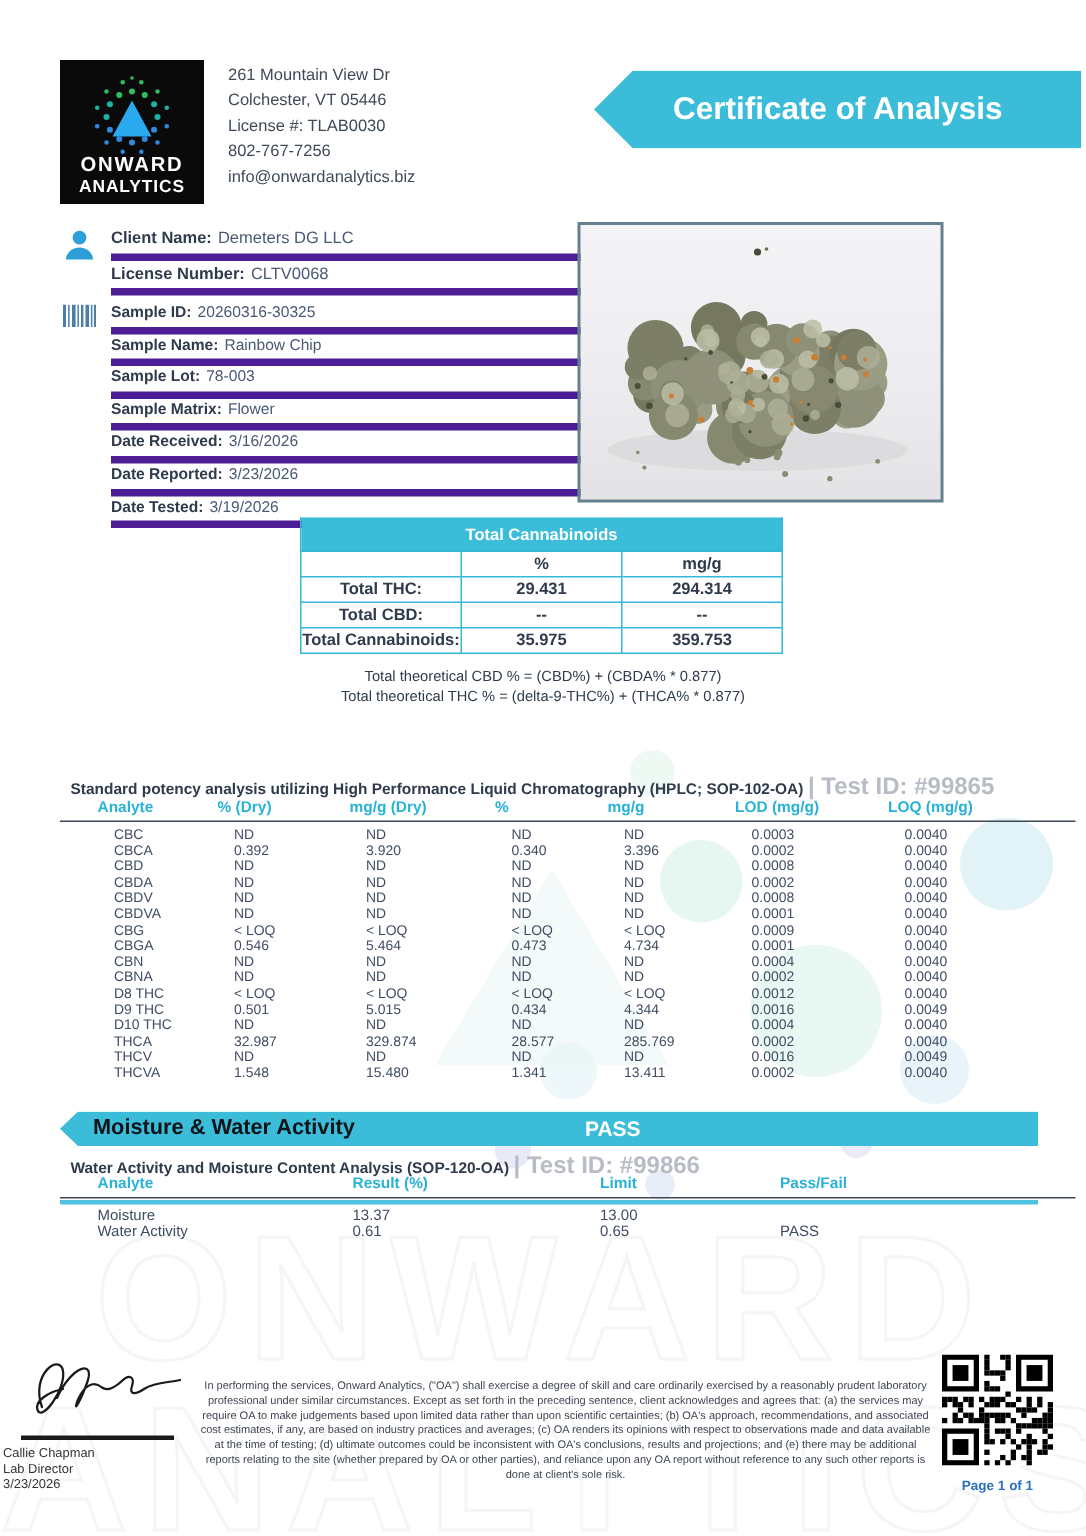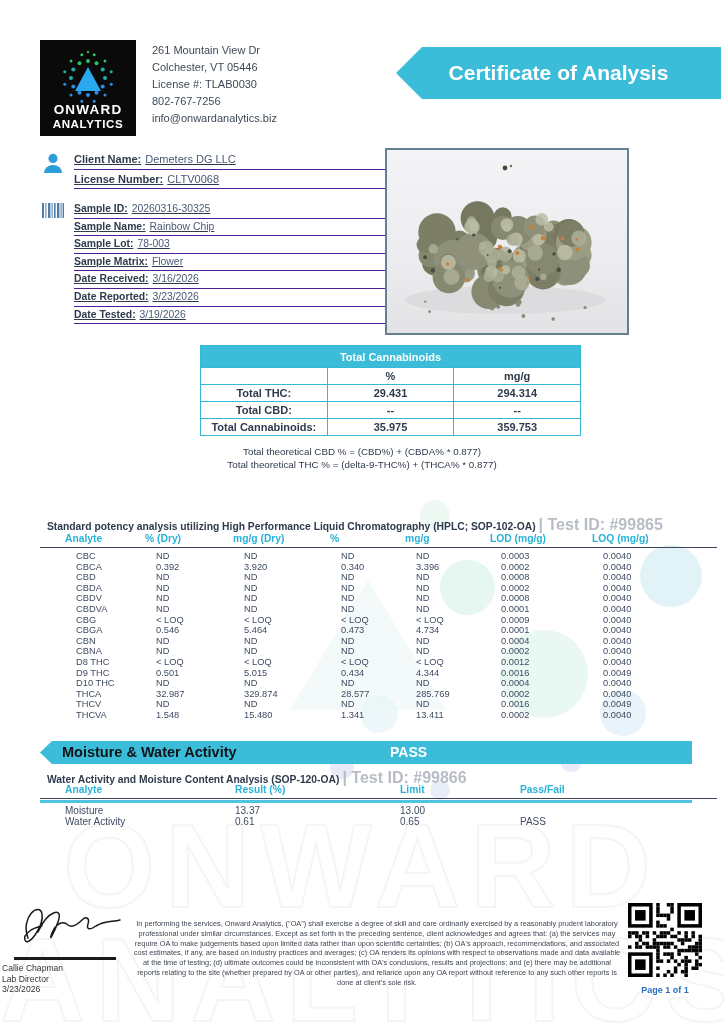--- a/index.html
+++ b/index.html
@@ -17,32 +17,32 @@
   #content{position:absolute;inset:0;z-index:1;}
   
   #logo{left:40px;top:40px;width:96px;height:96px;background:#0a0a0a;border-radius:2px;}
   #contact{left:152px;top:42px;font-size:11px;line-height:17px;color:#3f4a57;}
   #banner{left:396px;top:47px;right:3px;height:52px;background:#3bbcd9;
           clip-path:polygon(0 50%,26px 0,100% 0,100% 100%,26px 100%);}
   #banner span{display:block;text-align:center;line-height:52px;color:#fff;
           font-weight:bold;font-size:21px;}
   
   .info-block{width:332px;}
-  .info-row{border-bottom:1px solid #4c1d95;white-space:nowrap;overflow:hidden;text-decoration:underline;}
+  .info-row{border-bottom:5px solid #4c1d95;white-space:nowrap;overflow:hidden;}
   .client .info-row{height:18.5px;line-height:18px;font-size:11px;}
   .sample .info-row{height:16.6px;line-height:16.2px;font-size:10.4px;}
   .lbl{font-weight:bold;color:#2f3b4c;}
   .val{color:#4a5a74;margin-left:4px;}
   #client-icon{left:42px;top:152px;}
   #barcode-icon{left:42px;top:203px;}
   
   #photo{left:385px;top:148px;width:240px;height:183px;border:2px solid #647f8d;
          background:linear-gradient(180deg,#f4f4f6 0%,#ececee 60%,#e3e3e5 100%);}
   
-  #tc-wrap{left:200px;top:345px;width:381px;}
+  #tc-wrap{left:200px;top:345px;width:322px;}
   #tc-table{width:100%;border-collapse:collapse;table-layout:fixed;}
   #tc-table th,#tc-table td{border:1.6px solid #35b8d8;text-align:center;
          font-size:11px;font-weight:bold;color:#2f3b4c;padding:0;}
   #tc-title{background:#3bbcd9;color:#fff !important;font-size:15px;height:21px;}
   #tc-table .sub td{height:16px;}
   #tc-table .tcrow td{height:16px;}
   .tc-notes{left:0;width:724px;text-align:center;font-size:9.8px;font-weight:normal;
             color:#2f3b4c;line-height:13px;}
   
   .secbar{height:23px;background:#3bbcd9;clip-path:polygon(0 50%,12px 0,100% 0,100% 100%,12px 100%);}

